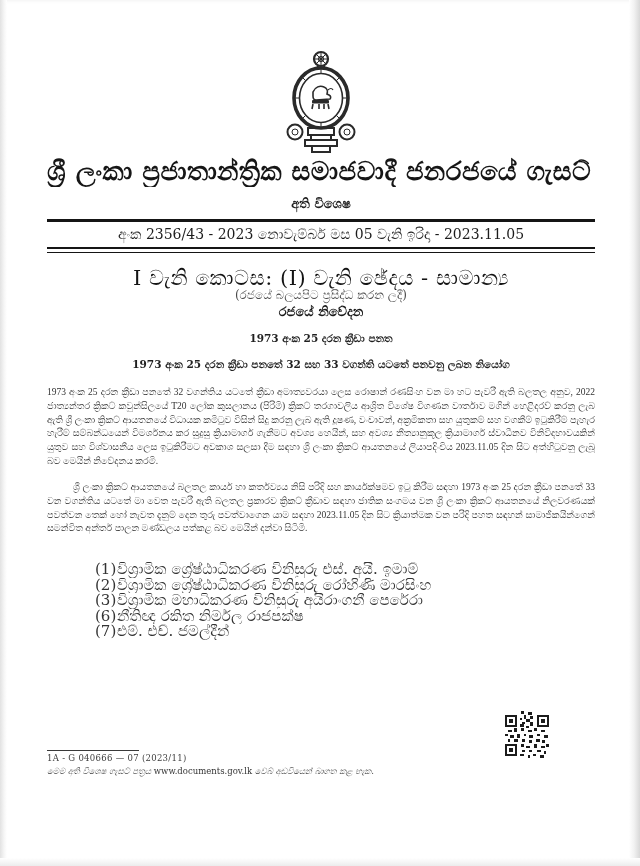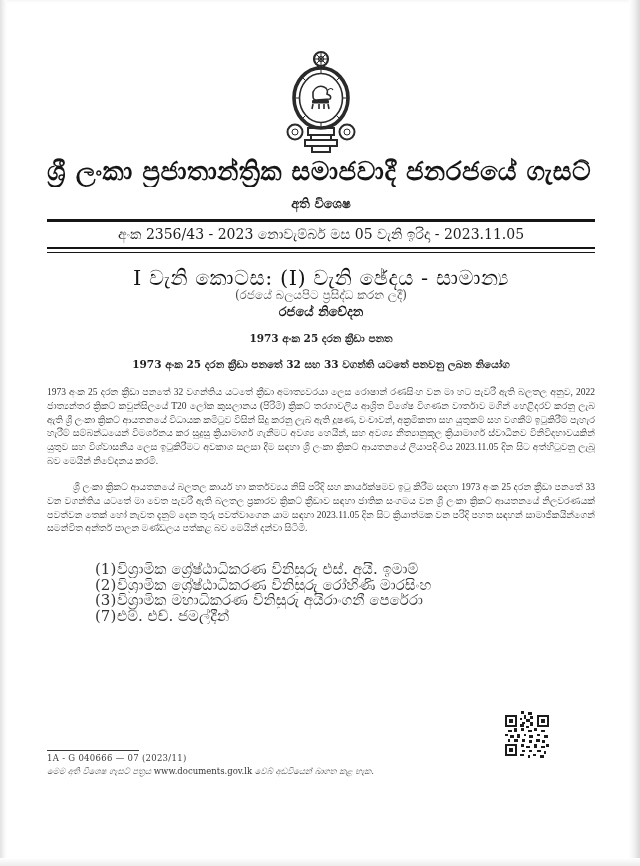--- a/index.html
+++ b/index.html
@@ -112,20 +112,21 @@
   <div class="abs act-heading center">1973 අංක 25 දරන ක්‍රීඩා පනත</div>
   <div class="abs order-heading center">1973 අංක 25 දරන ක්‍රීඩා පනතේ 32 සහ 33 වගන්ති යටතේ පනවනු ලබන නියෝග</div>
 
   <div class="abs body-para para-1">1973 අංක 25 දරන ක්‍රීඩා පනතේ 32 වගන්තිය යටතේ ක්‍රීඩා අමාත්‍යවරයා ලෙස රොෂාන් රණසිංහ වන මා හට පැවරී ඇති බලතල අනුව, 2022 ජාත්‍යන්තර ක්‍රිකට් කවුන්සිලයේ T20 ලෝක කුසලානය (පිරිමි) ක්‍රිකට් තරගාවලිය ආශ්‍රිත විශේෂ විගණන වාර්තාව මගින් හෙළිදරව් කරනු ලැබ ඇති ශ්‍රී ලංකා ක්‍රිකට් ආයතනයේ විධායක කමිටුව විසින් සිදු කරනු ලැබ ඇති දූෂණ, වංචාවන්, අක්‍රමිකතා සහ යුතුකම් සහ වගකීම් ඉටුකිරීම් පැහැර හැරීම් සම්බන්ධයෙන් විමර්ශනය කර සුදුසු ක්‍රියාමාර්ග ගැනීමට අවශ්‍ය හෙයින්, සහ අවශ්‍ය නීත්‍යානුකූල ක්‍රියාමාර්ග ස්වාධීනව විනිවිදභාවයකින් යුතුව සහ විශ්වාසනීය ලෙස ඉටුකිරීමට අවකාශ සලසා දීම සඳහා ශ්‍රී ලංකා ක්‍රිකට් ආයතනයේ ලියාපදිංචිය 2023.11.05 දින සිට අත්හිටුවනු ලැබූ බව මෙයින් නිවේදනය කරමි.</div>
   <div class="abs body-para para-2">ශ්‍රී ලංකා ක්‍රිකට් ආයතනයේ බලතල කාර්ය හා කර්තව්‍යය නිසි පරිදි සහ කාර්යක්ෂමව ඉටු කිරීම සඳහා 1973 අංක 25 දරන ක්‍රීඩා පනතේ 33 වන වගන්තිය යටතේ මා වෙත පැවරී ඇති බලතල ප්‍රකාරව ක්‍රිකට් ක්‍රීඩාව සඳහා ජාතික සංගමය වන ශ්‍රී ලංකා ක්‍රිකට් ආයතනයේ නිලවරණයක් පවත්වන තෙක් හෝ නැවත දැනුම් දෙන තුරු පවත්වාගෙන යාම සඳහා 2023.11.05 දින සිට ක්‍රියාත්මක වන පරිදි පහත සඳහන් සාමාජිකයින්ගෙන් සමන්විත අන්තර් පාලන මණ්ඩලය පත්කළ බව මෙයින් දන්වා සිටිමි.</div>
 
   <ol class="member-list" style="position:absolute;">
     <li><span class="member-num">(1)</span><span>විශ්‍රාමික ශ්‍රේෂ්ඨාධිකරණ විනිසුරු එස්. අයි. ඉමාම්</span></li>
     <li><span class="member-num">(2)</span><span>විශ්‍රාමික ශ්‍රේෂ්ඨාධිකරණ විනිසුරු රෝහිණි මාරසිංහ</span></li>
     <li><span class="member-num">(3)</span><span>විශ්‍රාමික මහාධිකරණ විනිසුරු අයිරාංගනී පෙරේරා</span></li>
+    <li><span class="member-num">(6)</span><span>නීතිඥ රකිත නිර්මල රාජපක්ෂ</span></li>
     <li><span class="member-num">(7)</span><span>එම්. එච්. ජමල්දීන්</span></li>
   </ol>
 
   <svg class="qr" viewBox="0 0 33 36" shape-rendering="crispEdges">
     <rect width="33" height="36" fill="#ffffff"></rect>
     <g fill="#1c1c1c">
 
       <path d="M0 3h9v9H0z M1.5 4.5h6v6h-6z" fill-rule="evenodd"></path>
       <path d="M24 3h9v9h-9z M25.5 4.5h6v6h-6z" fill-rule="evenodd"></path>
       <path d="M0 25h9v9H0z M1.5 26.5h6v6h-6z" fill-rule="evenodd"></path>

